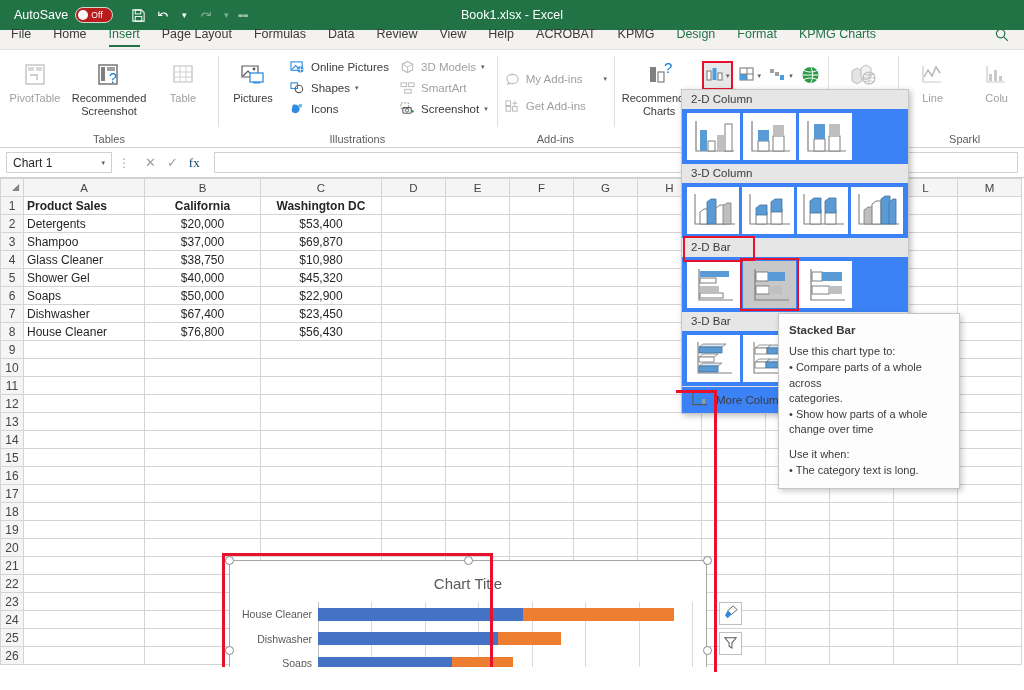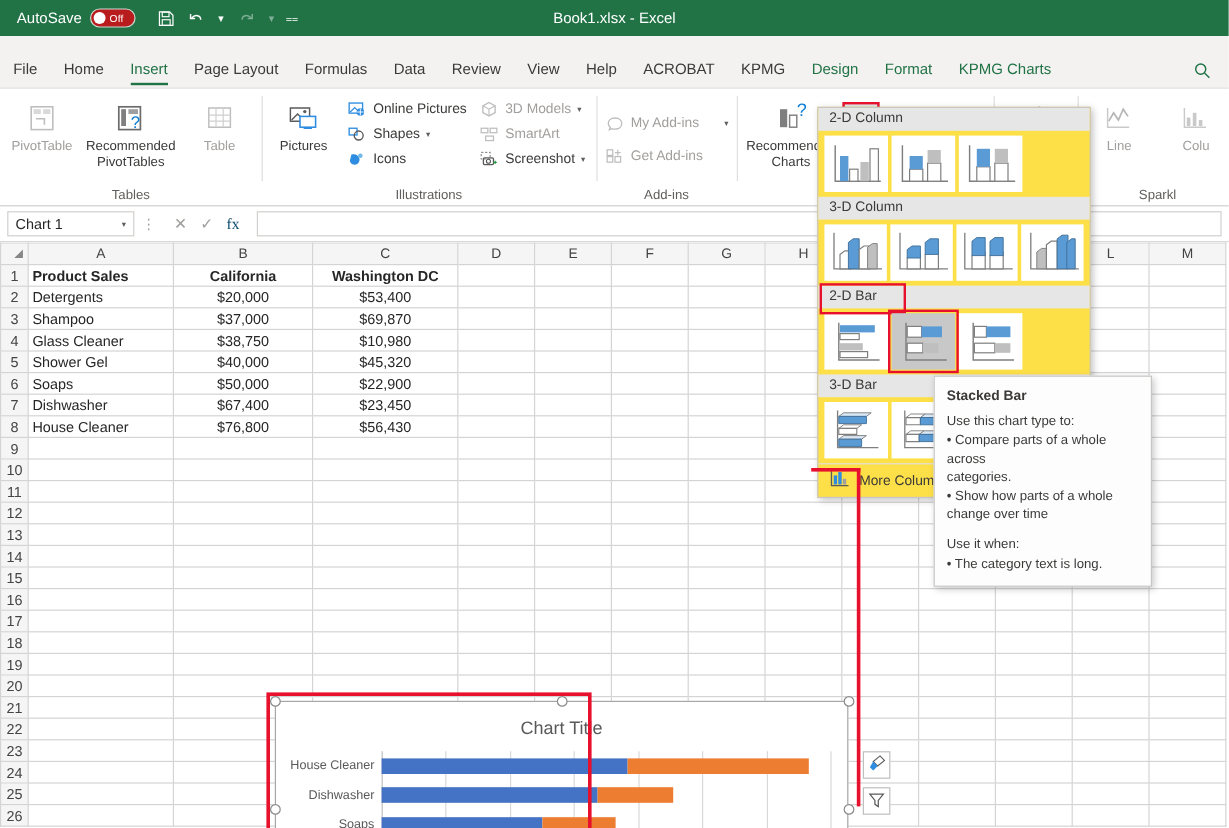--- a/index.html
+++ b/index.html
@@ -36,21 +36,21 @@
     font-size: 12.5px; pointer-events: none;
   }
   .charttools-band {
     position: absolute; left: 688px; top: 0; width: 245px; height: 30px;
     background: #1c6b42; display: flex; align-items: center; justify-content: center;
     font-size: 12.5px;
   }
 
   
   .tabbar {
-    height: 44px; background: #f3f2f1; display: flex;
+    height: 20px; background: #f3f2f1; display: flex;
     align-items: flex-end; border-bottom: 1px solid #e1dfdd; position: relative;
   }
   .tab {
     padding: 0 11px; height: 30px; line-height: 30px;
     font-size: 12.5px; color: #3b3a39; position: relative; cursor: default;
   }
   .tab.green { color: #217346; }
   .tab.active { color: #217346; }
   .tab.active::after {
     content: ""; position: absolute; left: 11px; right: 11px; bottom: 2px;
@@ -172,21 +172,21 @@
 
   .sidebtns { position: absolute; left: 719px; top: 424px; }
   .sidebtn {
     width: 23px; height: 23px; background: #fff; border: 1px solid #bfbfbf;
     display: flex; align-items: center; justify-content: center; margin-bottom: 7px;
   }
 
   
   .dropdown {
     position: absolute; left: 681px; top: 89px; width: 228px;
-    background: #fde047; border: 1px solid #c8c6c4;
+    background: #3b82f6; border: 1px solid #c8c6c4;
     box-shadow: 2px 2px 6px rgba(0,0,0,.25); z-index: 40;
   }
   .dd-head {
     background: #e6e6e6; font-size: 11.5px; color: #3b3a39;
     padding: 3px 0 3px 9px; height: 19px; position: relative;
   }
   .dd-head.boxed::after {
     content: ""; position: absolute; left: 1px; top: -2px;
     width: 68px; height: 22px; border: 2px solid #e8112d;
   }
@@ -303,21 +303,21 @@
       </div>
       <div class="bigbtn wide">
         <span class="gi">
           <svg width="28" height="28" viewBox="0 0 28 28">
               <rect x="4" y="4" width="18" height="19" fill="none" stroke="#6b6b6b" stroke-width="1.4"></rect>
               <rect x="6" y="6" width="4" height="14" fill="#7f7f7f"></rect>
               <rect x="12" y="6" width="8" height="4" fill="#9f9f9f"></rect>
               <text x="14" y="22" font-size="14" fill="#0c7cd5" font-family="Liberation Sans">?</text>
             </svg>
         </span>
-        <span>Recommended PivotTables</span>
+        <span>Recommended Screenshot</span>
       </div>
       <div class="bigbtn disabled">
         <span class="gi">
           <svg width="28" height="28" viewBox="0 0 28 28">
               <path d="M5 5h18v16H5z" fill="none" stroke="#bdbdbd" stroke-width="1.2"></path>
               <path d="M5 11h18M5 16h18M11 5v16M17 5v16" stroke="#d0d0d0" stroke-width="1"></path>
             </svg>
         </span>
         <span>Table</span>
       </div>

